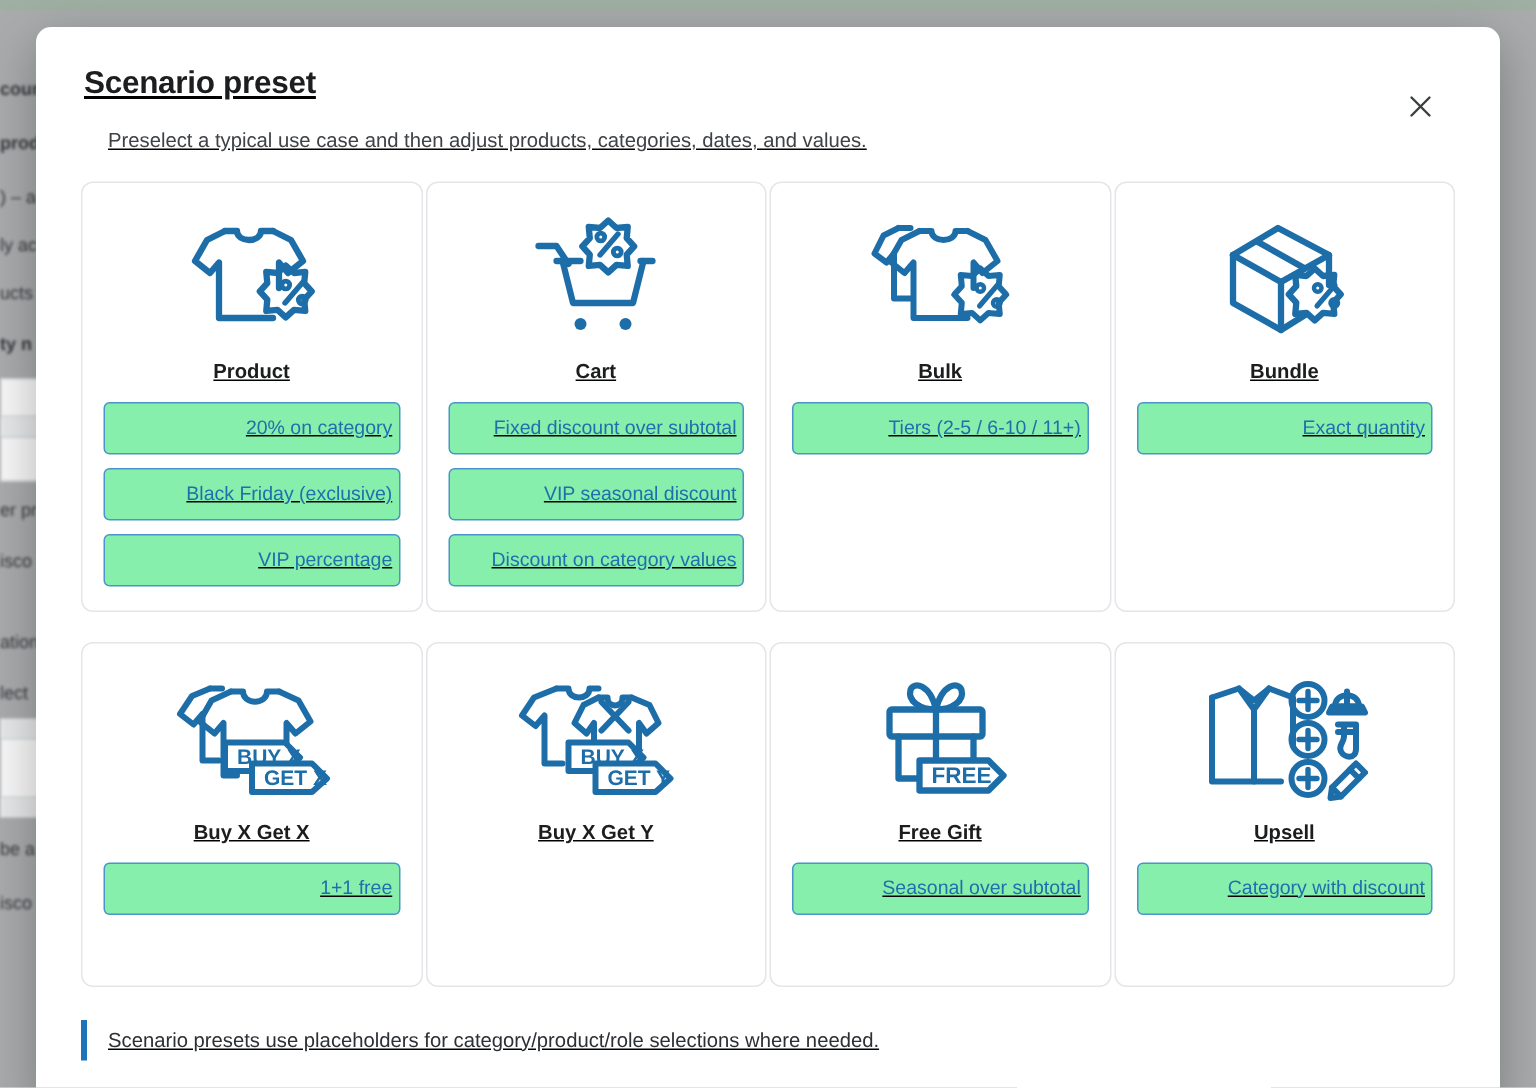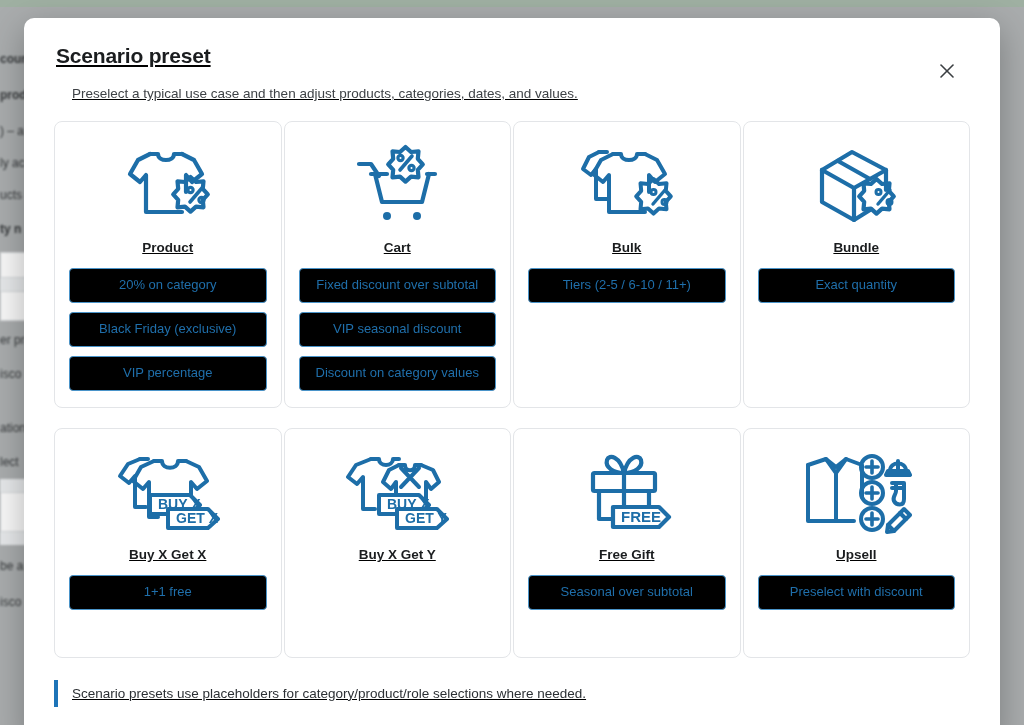--- a/index.html
+++ b/index.html
@@ -86,26 +86,26 @@
   .card-icon svg { display: block; }
   .card-title {
     font-size: 13.5px; font-weight: 700; color: #1b1d1f;
     margin-bottom: 13px; text-align: center;
   }
   .presets { width: 100%; display: flex; flex-direction: column; gap: 9px; }
   .preset-btn {
     width: 100%;
     border: 1px solid #4a94c9;
     border-radius: 4px;
-    background: #000000;
+    background: #86efac;
     color: #1f6fab;
     font-size: 13px;
     font-family: "Liberation Sans", sans-serif;
     padding: 9px 4px;
-    text-align: center;
+    text-align: right;
     cursor: pointer;
     line-height: 1.15;
     white-space: nowrap;
   }
 
   .note {
     margin: 22px 30px 0 30px;
     border-left: 4px solid #1d74b8;
     padding: 6px 0 6px 14px;
     font-size: 13.5px;
@@ -336,19 +336,19 @@
           <path d="M92 32 L104 32 L104 48 C104 56 96 54 94 50 C92 46 96 44 96 40 L96 32"></path>
           <path d="M92 37 L104 37"></path>
 
           <path d="M104 58 L110 64 L94 80 L87 81 L88 74 Z"></path>
           <path d="M88 74 L94 80"></path>
           <path d="M100 62 L106 68"></path>
         </svg>
       </div>
       <div class="card-title">Upsell</div>
       <div class="presets">
-        <button class="preset-btn">Preselect with discount</button>
+        <button class="preset-btn">Category with discount</button>
       </div>
     </div>
   </div>
 
   <div class="note">Scenario presets use placeholders for category/product/role selections where needed.</div>
 </div>
 
 </body></html>

